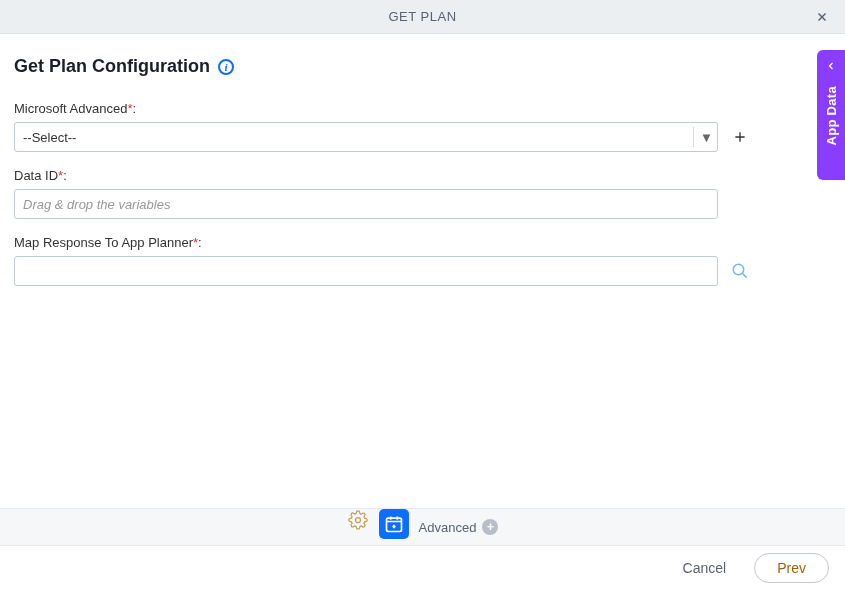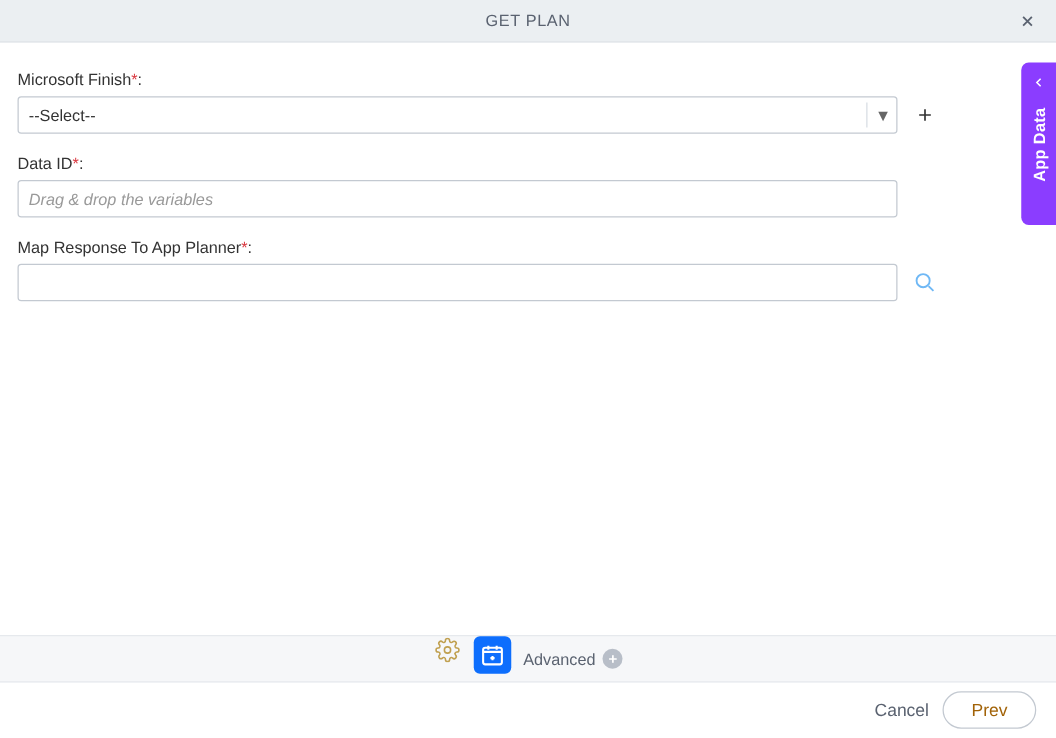--- a/index.html
+++ b/index.html
@@ -193,21 +193,21 @@
     }
     .footer {
       position: absolute;
       bottom: 0;
       left: 0;
       right: 0;
       height: 44px;
       display: flex;
       align-items: center;
       justify-content: flex-end;
-      gap: 1px;
+      gap: 18px;
       padding: 0 16px;
     }
     .btn-cancel {
       background: none;
       border: none;
       color: #5a6270;
       font-size: 14px;
       cursor: pointer;
       padding: 6px 10px;
     }
@@ -262,24 +262,28 @@
 <div class="header">
   <span class="header-title">GET PLAN</span>
   <div class="close-btn">
     <svg viewBox="0 0 24 24" fill="none" stroke="currentColor" stroke-width="2.5">
         <path d="M18 6L6 18M6 6l12 12"></path>
       </svg>
   </div>
 </div>
 
 <div class="content">
+  <div class="page-title-row">
+    <h2 class="page-title">Get Plan Configuration</h2>
+    <span class="info-icon">i</span>
+  </div>
 
   <div class="field-row">
     <label class="field-label">
-      <span>Microsoft Finish</span><span class="req">*</span><span>:</span>
+      <span>Microsoft Advanced</span><span class="req">*</span><span>:</span>
     </label>
     <div class="input-with-action">
       <div class="select-box">
         <span>--Select--</span>
         <span class="select-caret">▼</span>
       </div>
       <div class="plus-btn">
         <svg viewBox="0 0 24 24" fill="none" stroke="currentColor" stroke-width="2">
             <path d="M12 5v14M5 12h14"></path>
           </svg>

